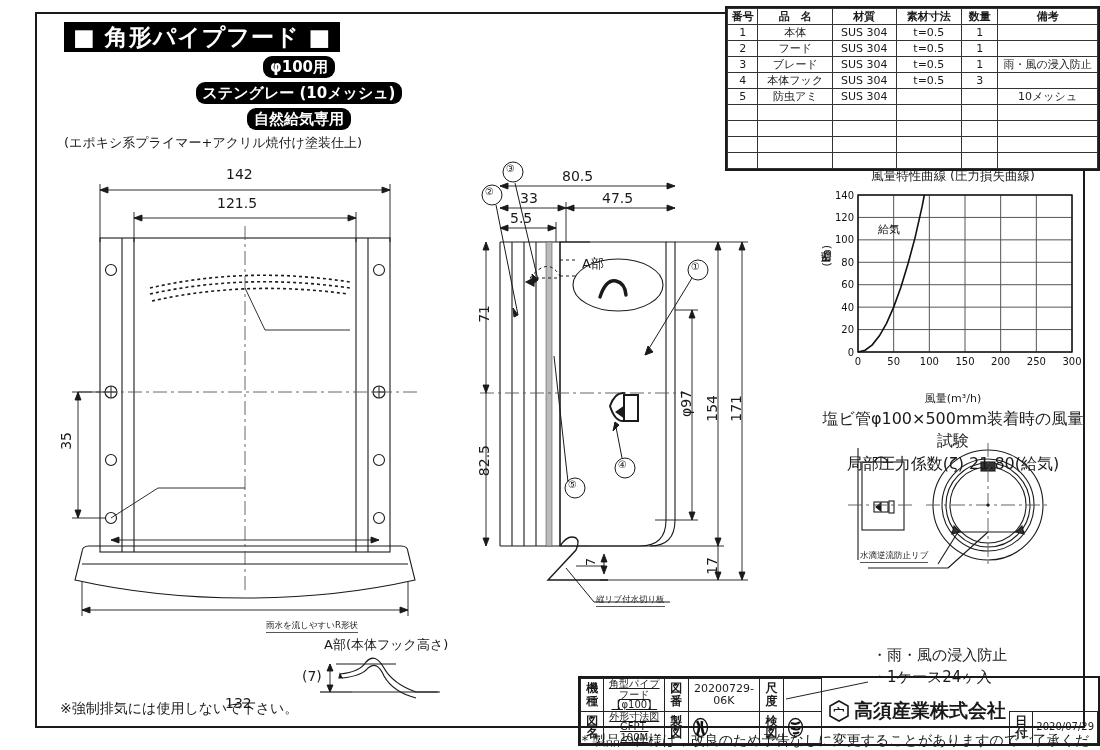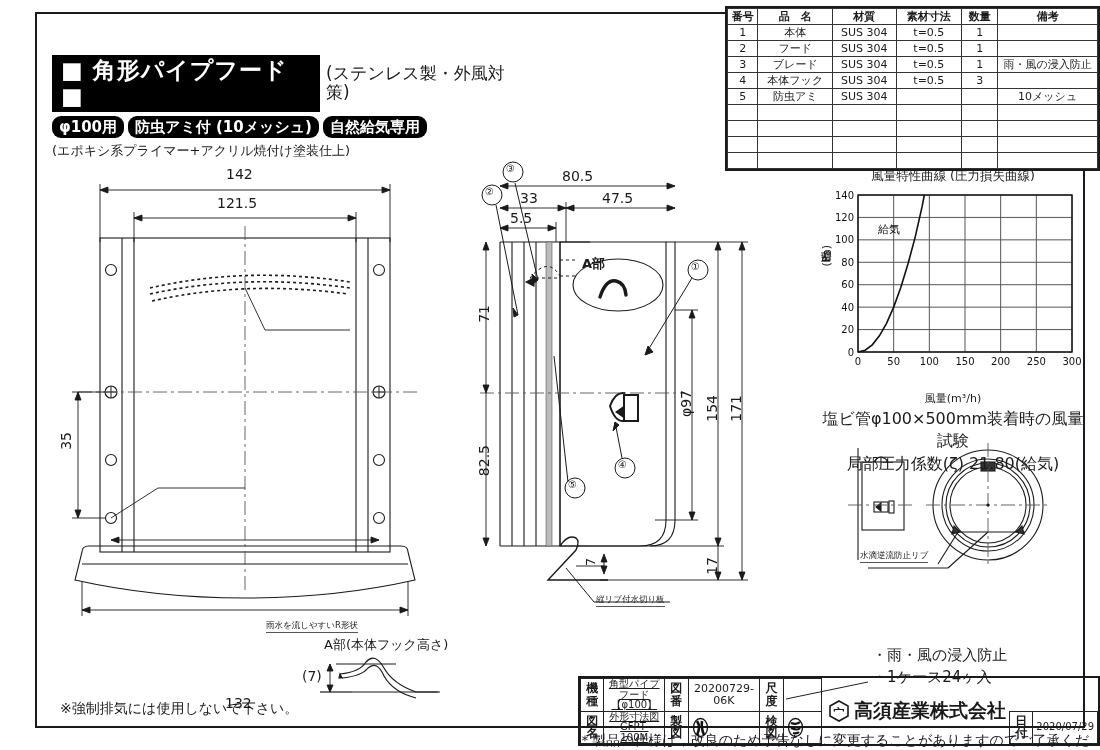--- a/index.html
+++ b/index.html
@@ -8,28 +8,28 @@
     font-family:"DejaVu Sans","Liberation Sans",sans-serif;
     color:#1a1a1a;
   }
   .frame{
     position:absolute;left:35px;top:12px;width:1050px;height:716px;
     border:2px solid #1a1a1a;box-sizing:border-box;
   }
   .abs{position:absolute;}
 
   
-  #header-block{left:52px;top:22px;width:470px;margin-top:33px;}
+  #header-block{left:64px;top:22px;width:470px;}
   .title-row{display:flex;align-items:center;gap:6px;margin-bottom:4px;}
   .title-main{
     background:#000;color:#fff;font-weight:bold;font-size:23px;
     padding:2px 9px;letter-spacing:1px;line-height:1.15;
   }
   .title-paren{font-size:17px;line-height:1.15;}
-  .badge-row{display:flex;align-items:center;gap:4px;margin-bottom:5px;}
+  .badge-row{display:flex;align-items:center;gap:4px;margin-bottom:5px;flex-direction:column;}
   .badge{
     background:#000;color:#fff;font-weight:bold;font-size:15px;
     padding:2px 7px;border-radius:9px;line-height:1.2;white-space:nowrap;
   }
   .model-line{
     font-size:15.5px;line-height:1.33;border-bottom:1px solid #444;
     display:inline-block;padding-bottom:0px;margin-bottom:1px;
   }
   .sub-note{font-size:13px;line-height:1.3;margin-top:2px;}
 
@@ -85,25 +85,24 @@
   svg{display:block;overflow:visible;}
 </style>
 </head>
 <body>
 
 <div class="frame"></div>
 
 <div class="abs" id="header-block">
   <div class="title-row">
     <span class="title-main">■ 角形パイプフード ■</span>
-    <span class="title-paren">(ステンレス製・外風対策)</span>
   </div>
   <div class="badge-row">
     <span class="badge">φ100用</span>
-    <span class="badge">防虫アミ付 (10メッシュ)</span>
+    <span class="badge">ステングレー (10メッシュ)</span>
     <span class="badge">自然給気専用</span>
   </div>
   <div class="sub-note">(エポキシ系プライマー+アクリル焼付け塗装仕上)</div>
 </div>
 
 <div class="abs" id="parts-table">
   <div class="tbl-outer">
   <table class="parts">
     <thead>
       <tr>
@@ -397,21 +396,21 @@
   <span class="abs dim" style="left:50px;top:40px;">33</span>
   <span class="abs dim" style="left:132px;top:40px;">47.5</span>
   <span class="abs dim" style="left:40px;top:60px;">5.5</span>
   <span class="abs dim vlabel" style="left:6px;top:155px;">71</span>
   <span class="abs dim vlabel" style="left:6px;top:295px;">82.5</span>
   <span class="abs dim vlabel" style="left:208px;top:240px;">φ97</span>
   <span class="abs dim vlabel" style="left:234px;top:245px;">154</span>
   <span class="abs dim vlabel" style="left:258px;top:245px;">171</span>
   <span class="abs dim vlabel" style="left:234px;top:407px;">17</span>
   <span class="abs dim-s vlabel" style="left:113px;top:408px;">7</span>
-  <span class="abs" style="left:112px;top:105px;font-size:13px;font-weight:bold;">A部</span>
+  <span class="abs" style="left:112px;top:105px;font-size:13px;">A部</span>
   <span class="abs" style="left:36px;top:13px;font-size:10px;">③</span>
   <span class="abs" style="left:15px;top:36px;font-size:10px;">②</span>
   <span class="abs" style="left:221px;top:111px;font-size:10px;">①</span>
   <span class="abs" style="left:148px;top:309px;font-size:10px;">④</span>
   <span class="abs" style="left:98px;top:329px;font-size:10px;">⑤</span>
   <span class="abs lead-txt" style="left:126px;top:444px;">縦リブ付水切り板</span>
 </div>
 
 <div class="abs" style="left:300px;top:636px;">
   <div style="font-size:13px;margin-left:24px;">A部(本体フック高さ)</div>

